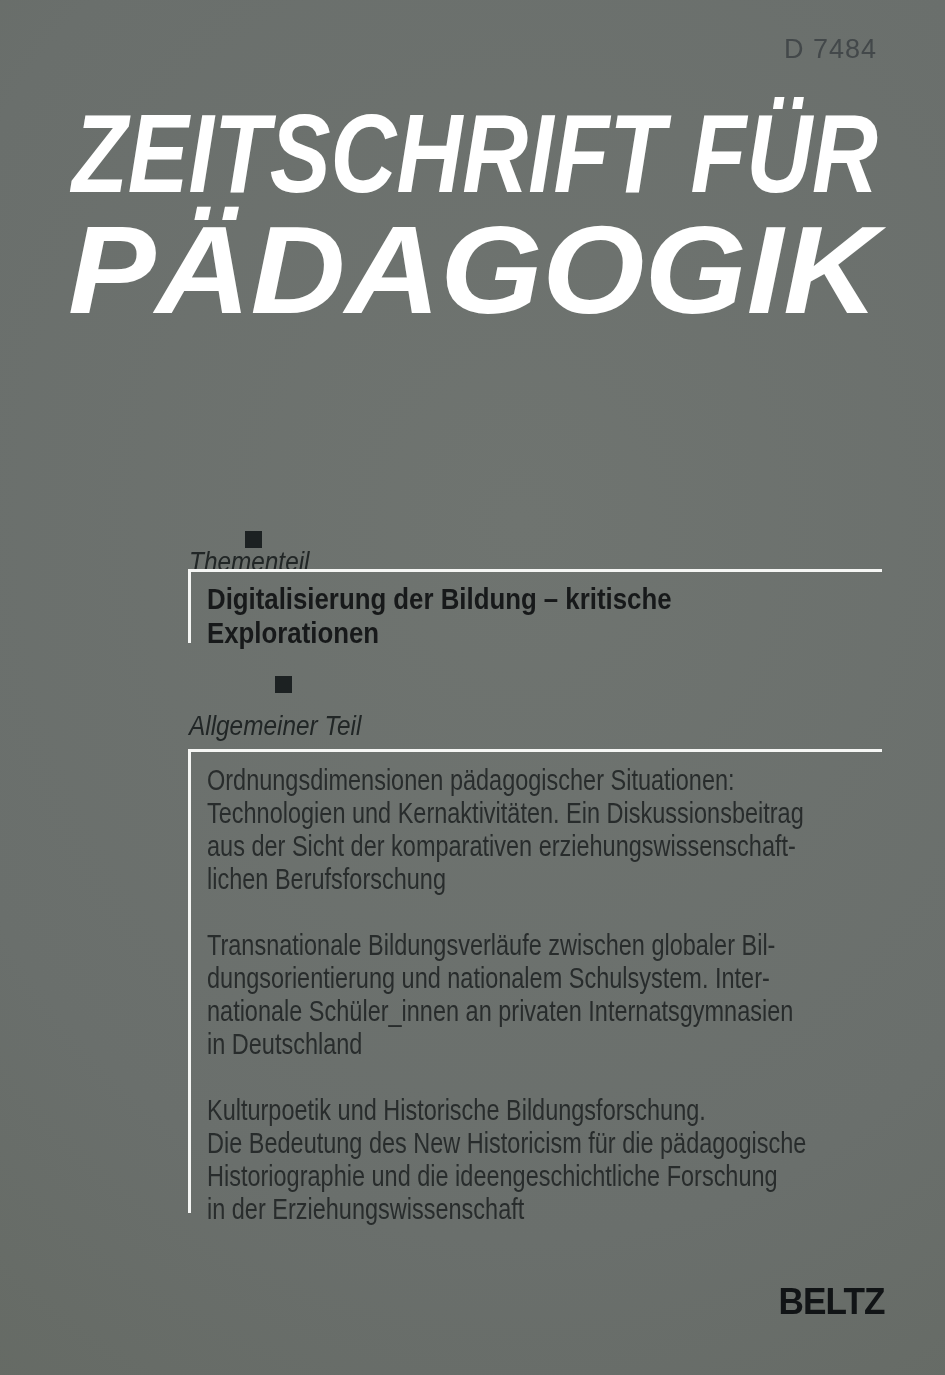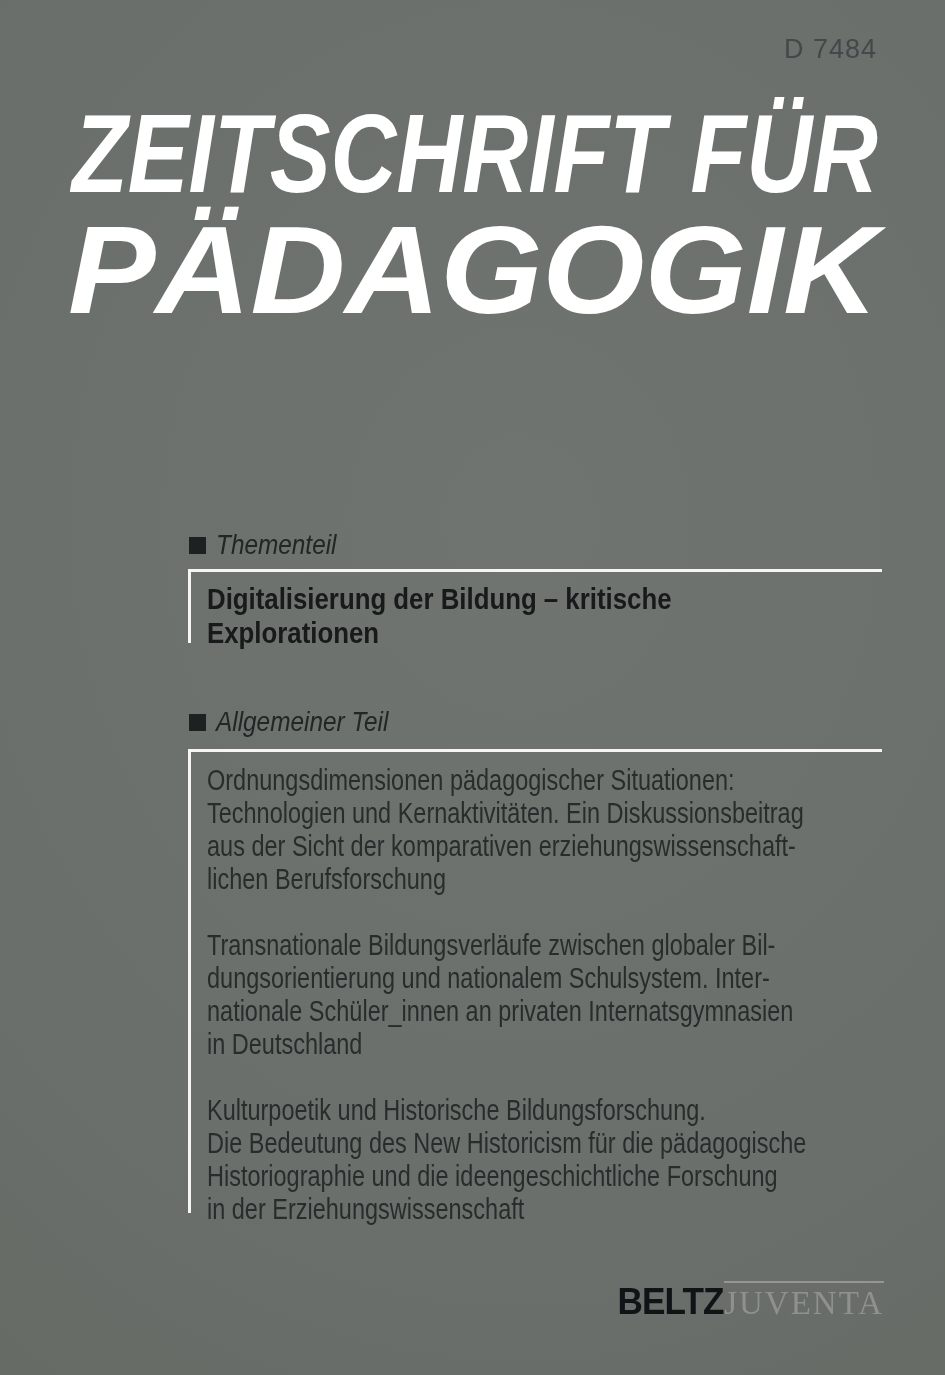--- a/index.html
+++ b/index.html
@@ -29,21 +29,21 @@
   .issue-bar{
     position:absolute;left:68px;top:331px;width:808px;height:35px;
     background:#fdfdfc;
   }
   .issue-bar span{
     position:absolute;top:0;line-height:36px;font-size:29px;color:#121415;
   }
   .issue-left{left:15px;transform:scaleX(0.9);transform-origin:0 50%;}
   .issue-right{right:11px;transform:scaleX(0.9);transform-origin:100% 50%;}
   
-  .section-label{position:absolute;left:189px;display:flex;align-items:center;}
+  .section-label{position:absolute;left:189px;display:flex;align-items:center;flex-direction:column;}
   .bullet{width:17px;height:17px;background:#1c2122;margin-right:10px;flex:0 0 auto;}
   .slabel{
     font-style:italic;font-size:28px;color:#212626;line-height:28px;
     transform:scaleX(0.87);transform-origin:0 50%;white-space:nowrap;
   }
   
   .rule-top{position:absolute;left:188px;width:694px;height:3px;background:#f5f6f4;}
   .rule-left{position:absolute;left:188px;width:3px;background:#f5f6f4;}
   .feature-title{
     position:absolute;left:207px;top:582px;
@@ -91,21 +91,21 @@
   </div>
 
   <div class="rule-top" style="top:569px;"></div>
   <div class="rule-left" style="top:569px;height:74px;"></div>
 
   <div class="feature-title">
     <div>Digitalisierung der Bildung – kritische</div>
     <div>Explorationen</div>
   </div>
 
-  <div class="section-label" style="top:708px;">
+  <div class="section-label" style="top:676px;gap:19px;">
     <span class="bullet"></span>
     <span class="slabel">Allgemeiner Teil</span>
   </div>
 
   <div class="rule-top" style="top:749px;"></div>
   <div class="rule-left" style="top:749px;height:464px;"></div>
 
   <div class="articles">
     <div class="article">
       <div>Ordnungsdimensionen pädagogischer Situationen:</div>
@@ -122,16 +122,15 @@
     <div class="article">
       <div>Kulturpoetik und Historische Bildungsforschung.</div>
       <div>Die Bedeutung des New Historicism für die pädagogische</div>
       <div>Historiographie und die ideengeschichtliche Forschung</div>
       <div>in der Erziehungswissenschaft</div>
     </div>
   </div>
 
   <div class="publisher">
     <span class="beltz">BELTZ</span>
-    <span class="juventa">JUVENTA</span>
   </div>
 
 </div>
 
 </body></html>

